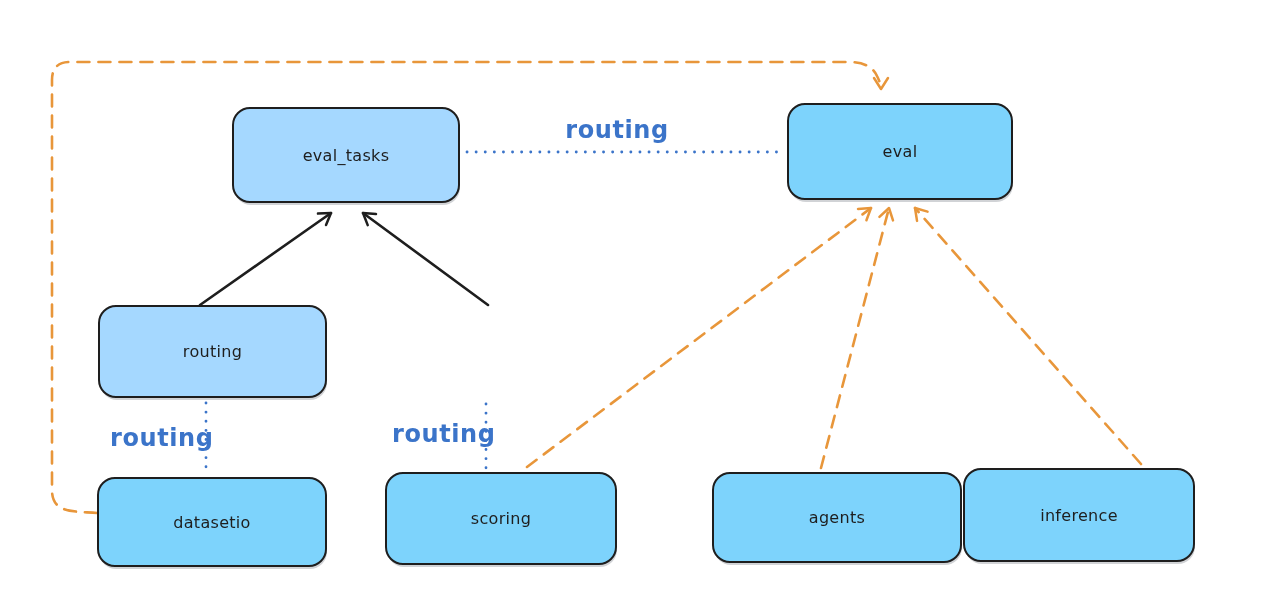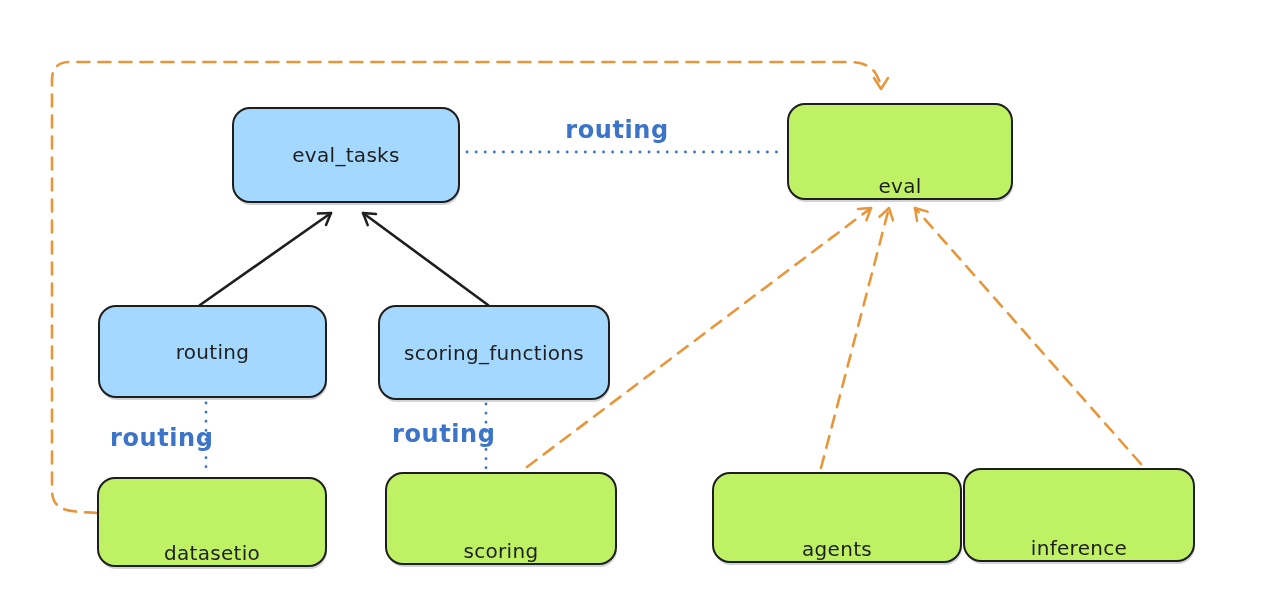--- a/index.html
+++ b/index.html
@@ -19,26 +19,26 @@
   }
   .node {
     position: absolute;
     box-sizing: border-box;
     border: 2.5px solid #1e1e1e;
     border-radius: 18px;
     display: flex;
     align-items: center;
     justify-content: center;
     color: #1e1e1e;
-    font-size: 20px;
+    font-size: 16px;
     letter-spacing: 0.3px;
     box-shadow: 1px 3px 0 -1px rgba(140,146,152,0.40);
   }
   .node.blue  { background: #a5d8ff; }
-  .node.green { background: #bef264; align-items: flex-end; }
+  .node.green { background: #7dd3fc; }
   .node-label { white-space: nowrap; }
   .routing-label {
     position: absolute;
     color: #3b74c9;
     font-size: 24px;
     font-weight: 600;
     letter-spacing: 0.6px;
     text-align: center;
     white-space: nowrap;
   }
@@ -76,23 +76,20 @@
   </div>
 
   <div class="node green" style="left:787px; top:103px; width:226px; height:97px;">
     <span class="node-label">eval</span>
   </div>
 
   <div class="node blue" style="left:98px; top:305px; width:229px; height:93px;">
     <span class="node-label">routing</span>
   </div>
 
-  <div class="node blue" style="left:378px; top:305px; width:232px; height:95px;">
-    <span class="node-label">scoring_functions</span>
-  </div>
 
   <div class="node green" style="left:385px; top:472px; width:232px; height:93px;">
     <span class="node-label">scoring</span>
   </div>
 
   <div class="node green" style="left:97px; top:477px; width:230px; height:90px;">
     <span class="node-label">datasetio</span>
   </div>
 
   <div class="node green" style="left:712px; top:472px; width:250px; height:91px;">

